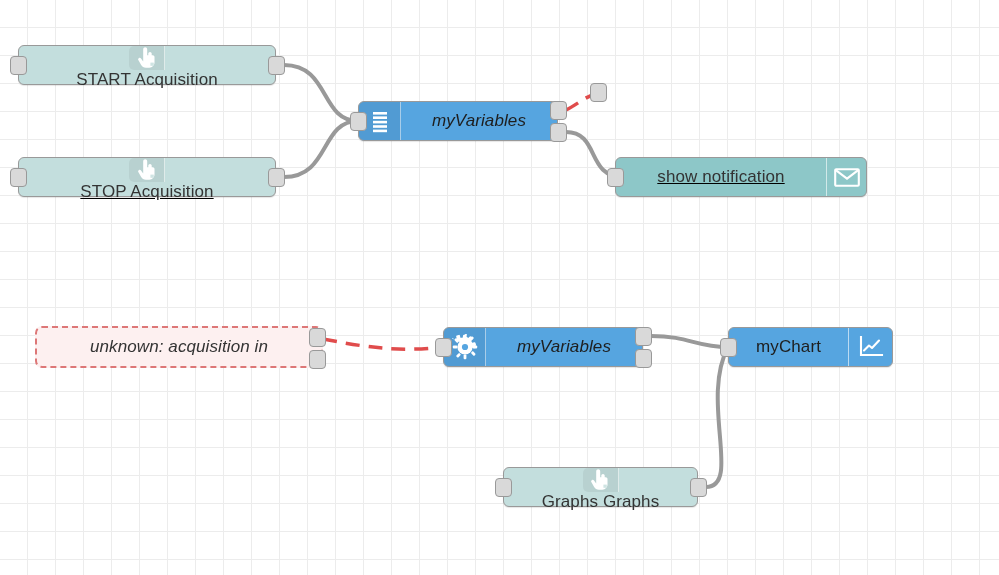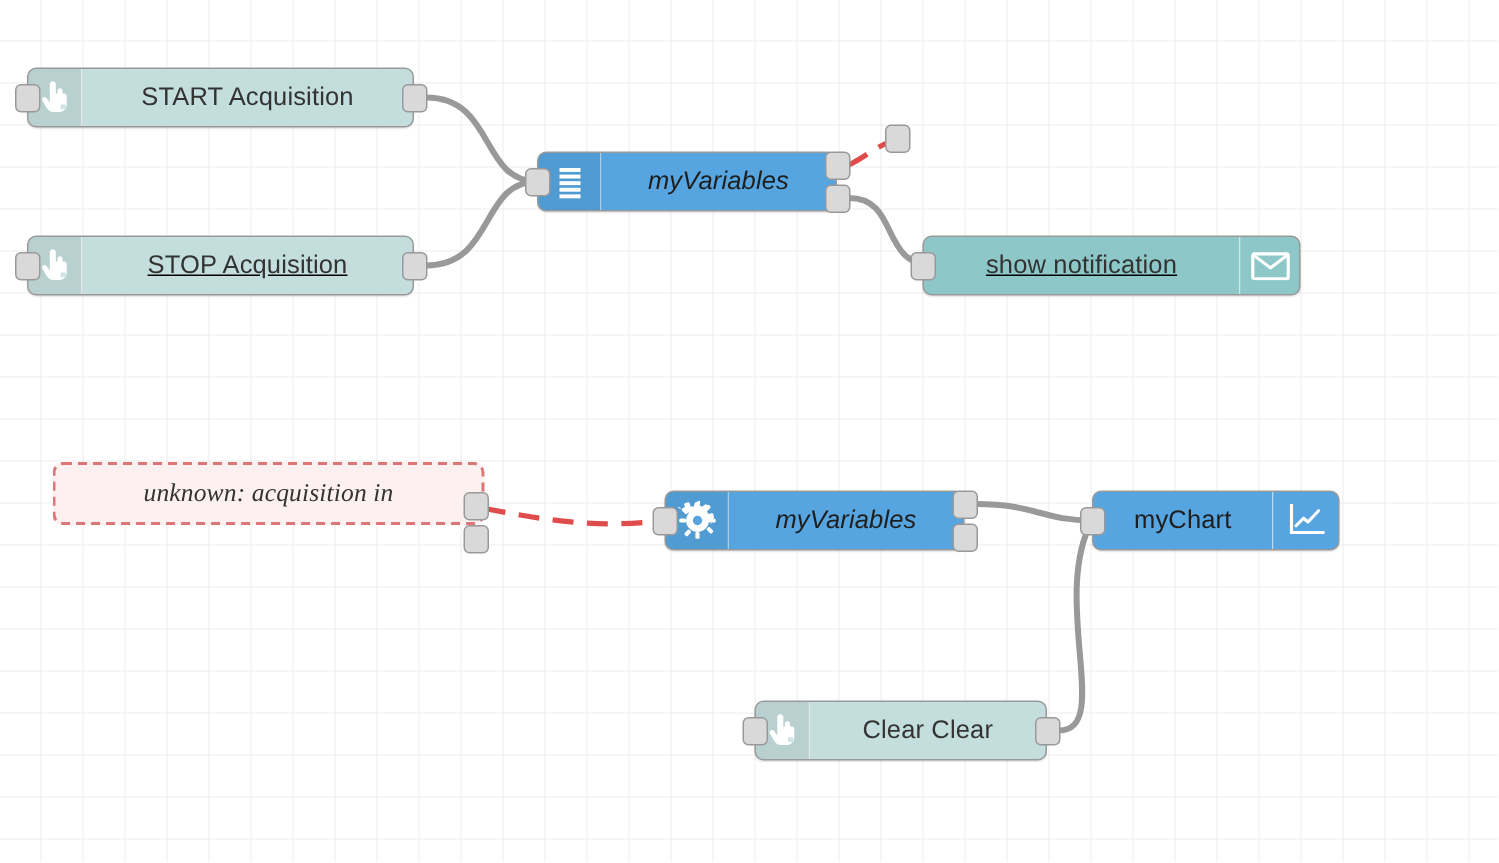--- a/index.html
+++ b/index.html
@@ -58,20 +58,21 @@
     font-size: 17px;
     color: #333333;
     white-space: nowrap;
     padding: 0 12px;
     letter-spacing: 0.1px;
   }
 
   
   .node-inject {
     background: #c3dedd;
+    flex-direction: column;
   }
   .node-inject .icon-box {
     width: 36px;
     height: 100%;
     background: rgba(0,0,0,0.055);
     border-right: 1px solid rgba(255,255,255,0.55);
     border-radius: 5px 0 0 5px;
     display: flex;
     align-items: center;
     justify-content: center;
@@ -216,21 +217,21 @@
     <div class="node-label">show notification</div>
     <div class="icon-box-right">
       <svg class="ico" width="26" height="19" viewBox="0 0 26 19" aria-hidden="true">
         <rect x="1.2" y="1.2" width="23.6" height="16.6" rx="1" fill="none" stroke="#ffffff" stroke-width="2.1"></rect>
         <path d="M1.8 2.2 L13 10.6 L24.2 2.2" fill="none" stroke="#ffffff" stroke-width="2.1"></path>
       </svg>
     </div>
   </div>
   <div class="port" style="left:607px; top:168px;"></div>
 
-  <div class="node node-unknown" style="left:35px; top:308px; width:288px; height:42px;font-family:Liberation Serif, serif;">
+  <div class="node node-unknown" style="left:35px; top:326px; width:288px; height:42px;">
     <div class="node-label">unknown: acquisition in</div>
   </div>
   <div class="port" style="left:309px; top:328px;"></div>
   <div class="port" style="left:309px; top:350px;"></div>
 
   <div class="node node-blue" style="left:443px; top:327px; width:200px;">
     <div class="icon-box">
       <svg class="ico" width="26" height="26" viewBox="0 0 26 26" aria-hidden="true">
         <path fill="#ffffff" d="M13 8.1a4.9 4.9 0 1 0 0 9.8 4.9 4.9 0 0 0 0-9.8zm0 7.3a2.4 2.4 0 1 1 0-4.8 2.4 2.4 0 0 1 0 4.8z"></path>
         <path fill="#ffffff" d="M23.3 15.1l-2.1-.5a8.5 8.5 0 0 0 0-2.2l2.1-.5a1 1 0 0 0 .7-1.2l-.5-1.8a1 1 0 0 0-1.2-.7l-2.1.5a8.5 8.5 0 0 0-1.1-1.9l1.4-1.6a1 1 0 0 0 0-1.4l-1.3-1.3a1 1 0 0 0-1.4 0l-1.6 1.4a8.5 8.5 0 0 0-1.9-1.1l.5-2.1a1 1 0 0 0-.7-1.2L12.3.9a1 1 0 0 0-1.2.7l-.5 2.1a8.5 8.5 0 0 0-2.2 0L7.9 1.6a1 1 0 0 0-1.2-.7L4.9 1.4a1 1 0 0 0-.7 1.2l.5 2.1a8.5 8.5 0 0 0-1.9 1.1L1.2 4.4a1 1 0 0 0-1.4 0"></path>
@@ -266,18 +267,18 @@
   </div>
   <div class="port" style="left:720px; top:338px;"></div>
 
   <div class="node node-inject" style="left:503px; top:467px; width:195px;">
     <div class="icon-box">
       <svg class="ico" width="22" height="24" viewBox="0 0 22 24" aria-hidden="true">
         <path fill="#ffffff" d="M9.2 1.2c1.1 0 2 .9 2 2v6.1h1.1V7.6c0-.9.8-1.7 1.7-1.7s1.7.8 1.7 1.7v1.7h1.1c.9 0 1.7.8 1.7 1.7v5.6c0 2.8-2.3 5.1-5.1 5.1H9.9c-2.1 0-3.9-1.1-4.9-2.9L2.3 14c-.4-.8-.1-1.7.7-2.1.7-.4 1.6-.2 2 .5l2.2 3V3.2c0-1.1.9-2 2-2z"></path>
         <rect x="14.4" y="16.6" width="3.4" height="3.2" fill="#cfe4e3"></rect>
       </svg>
     </div>
-    <div class="node-label">Clear Clear</div>
+    <div class="node-label">Graphs Graphs</div>
   </div>
   <div class="port" style="left:495px; top:478px;"></div>
   <div class="port" style="left:690px; top:478px;"></div>
 
 </div>
 
 </body></html>

